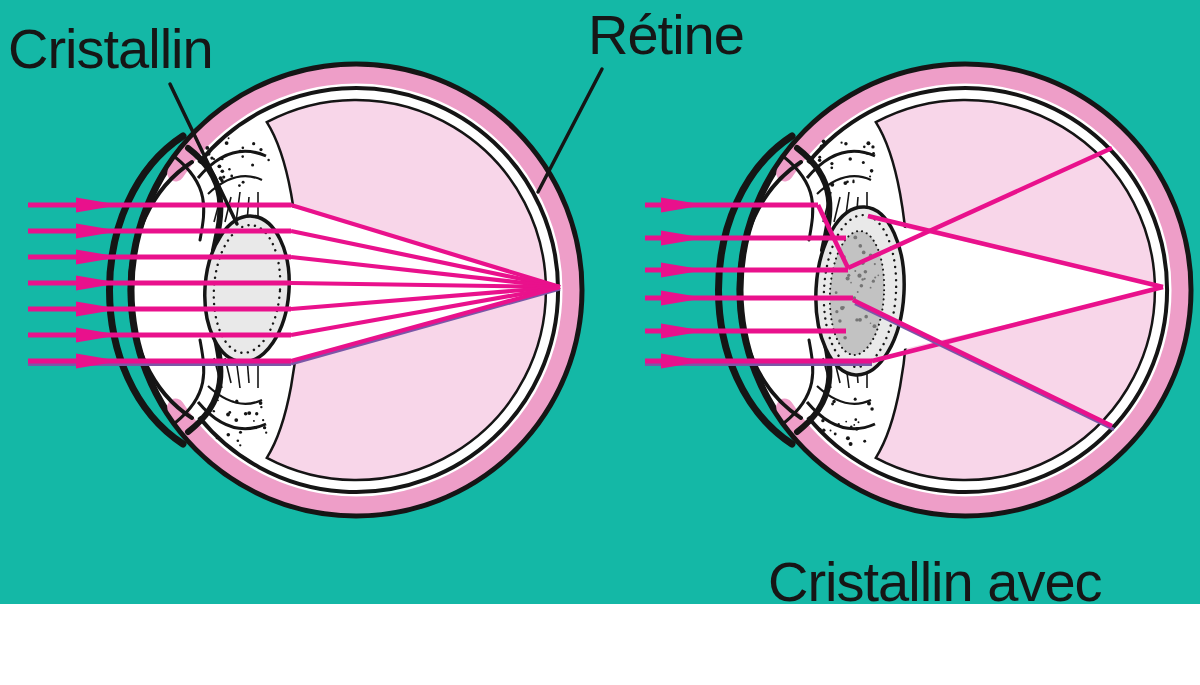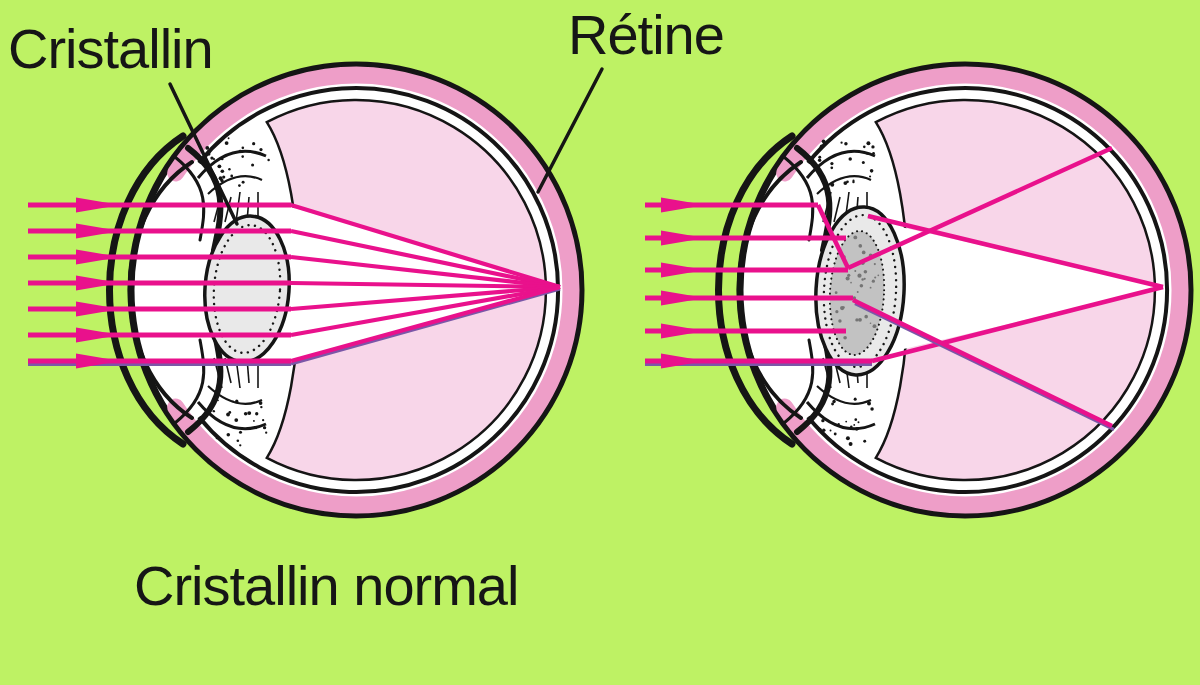--- a/index.html
+++ b/index.html
@@ -1,26 +1,26 @@
 <!DOCTYPE html>
 <html><head>
 <meta charset="utf-8">
 <style>
   html,body{margin:0;padding:0;background:#ffffff;}
   .stage{
-    position:relative;width:1200px;height:685px;background:#bef264;overflow:hidden;
+    position:relative;width:1200px;height:604px;background:#14b8a6;overflow:hidden;
     font-family:"Liberation Sans", sans-serif;
   }
   .stage svg{position:absolute;left:0;top:0;}
   .lbl{
     position:absolute;color:#161616;font-size:56px;line-height:1.05;
     letter-spacing:-1px;white-space:nowrap;
   }
   .lbl-cristallin{left:8px;top:20px;}
-  .lbl-retine{left:568px;top:6px;}
+  .lbl-retine{left:588px;top:6px;}
   .caption{
     position:absolute;color:#161616;font-size:56px;letter-spacing:-1px;line-height:52px;
   }
   .caption-left{left:134px;top:560px;}
   .caption-right{left:768px;top:556px;}
 </style>
 </head>
 <body>
 
 <div class="stage">
@@ -301,17 +301,16 @@
       </g>
       <g>
         <line x1="170" y1="84" x2="237" y2="224" stroke="#151515" stroke-width="3.5" stroke-linecap="round"></line>
         <line x1="602" y1="69" x2="538" y2="192" stroke="#151515" stroke-width="3.5" stroke-linecap="round"></line>
       </g>
     </svg>
 
   <div class="lbl lbl-cristallin">Cristallin</div>
   <div class="lbl lbl-retine">Rétine</div>
 
-  <div class="caption caption-left">Cristallin normal</div>
   <div class="caption caption-right">
-    <br>
+    <span>Cristallin avec</span><br>
   </div>
 </div>
 
 </body></html>

